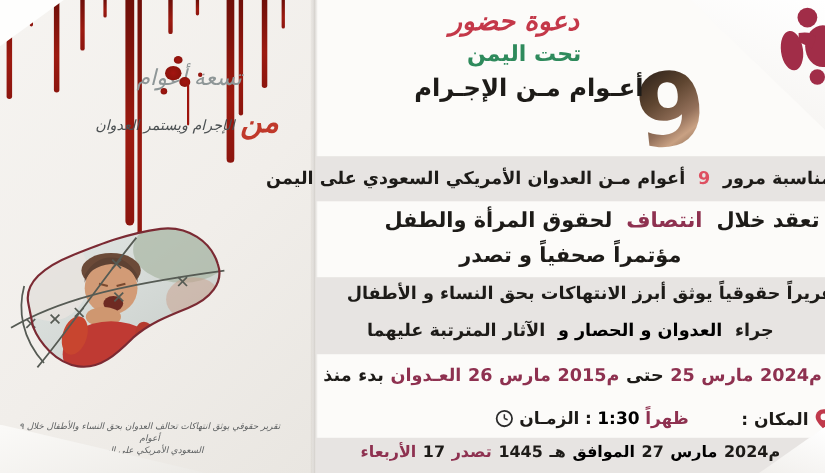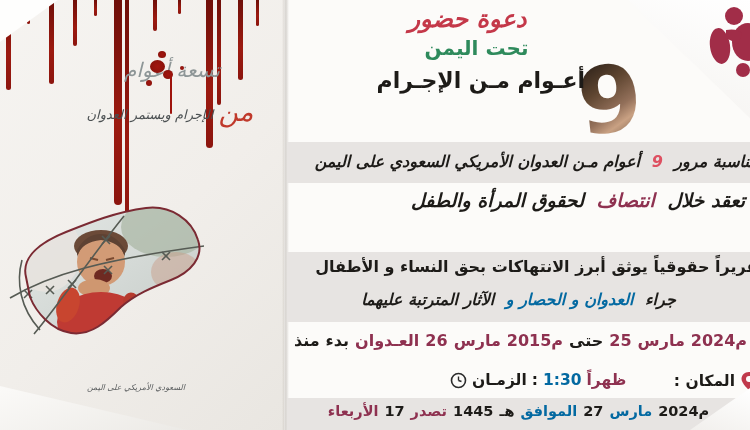--- a/index.html
+++ b/index.html
@@ -5,34 +5,34 @@
   html,body{margin:0;padding:0;background:#888;}
   #app{
     position:relative;width:750px;height:430px;overflow:hidden;
     background:#fcfbf9;font-family:"DejaVu Sans",sans-serif;
     -webkit-font-smoothing:antialiased;
   }
   .abs{position:absolute;}
   .b{font-weight:bold;}
   .ink{color:#1d1b18;}
   .maroon{color:#8e3150;}
-  .green{color:#0369a1;}
+  .green{color:#000000;}
   .nine-red{color:#de5061;}
 
   
   .poster{left:0;top:0;width:284px;height:430px;
     background:linear-gradient(135deg,#f6f4f1 0%,#f1eeea 55%,#e9e6e1 100%);}
   .divider{left:282px;top:0;width:7px;height:430px;
     background:linear-gradient(90deg,rgba(120,110,100,0) 0%,rgba(120,110,100,.28) 55%,rgba(120,110,100,0) 100%);}
   .drip{top:0;background:linear-gradient(180deg,#6f0f09,#9c1a10 60%,#8c150e);border-radius:0 0 4px 4px;}
   .splat{background:radial-gradient(circle,#a31510 0%,#8c130c 70%);border-radius:50%;}
   .slogan-l1{left:116px;top:58px;width:112px;text-align:center;
     font-style:italic;font-size:20px;color:#8e9697;letter-spacing:-1px;}
   .slogan-l2{left:70px;top:96px;width:200px;direction:rtl;text-align:center;white-space:nowrap;}
-  .slogan-min{font-size:27px;color:#c0392b;font-style:italic;font-weight:normal;vertical-align:-2px;}
+  .slogan-min{font-size:27px;color:#c0392b;font-style:italic;font-weight:bold;vertical-align:-2px;}
   .slogan-rest{font-size:13px;color:#4b5052;font-style:italic;letter-spacing:-0.5px;}
   .caption{left:10px;top:382px;width:252px;text-align:center;font-size:8px;
     line-height:11px;color:#5c5f60;font-style:italic;}
   .fold{background:#fefefd;filter:drop-shadow(1px 2px 2px rgba(90,80,70,.45));}
   .fold-tl{left:0;top:0;width:58px;height:42px;clip-path:polygon(0 0,100% 0,0 100%);}
   .fold-bl{left:0;top:386px;width:188px;height:44px;clip-path:polygon(0 0,100% 100%,0 100%);
     background:linear-gradient(160deg,#fbfaf8,#eceae6);}
   .fold-tr{left:628px;top:0;width:122px;height:118px;clip-path:polygon(0 0,100% 0,100% 100%);
     background:linear-gradient(200deg,#ffffff,#f4f2ef);}
   .fold-br{left:690px;top:388px;width:60px;height:42px;clip-path:polygon(0 100%,100% 0,100% 100%);
@@ -47,21 +47,21 @@
     font-weight:bold;color:#1d1b18;font-size:22px;line-height:33px;white-space:nowrap;}
   .nine{left:578px;top:50px;width:80px;height:100px;font-size:92px;font-weight:bold;
     line-height:100px;transform:rotate(-6deg);
     background:linear-gradient(150deg,#1f1713 5%,#5e4530 35%,#93705a 55%,#c9a183 66%,#402d1f 92%);
     -webkit-background-clip:text;background-clip:text;color:transparent;}
   .strip{left:287px;width:463px;background:#e7e4e2;}
   .strip1{top:142px;height:41px;}
   .strip2{top:252px;height:70px;}
   .strip3{top:398px;height:32px;}
   .strip1-text{right:-16px;top:152px;direction:rtl;white-space:nowrap;font-size:16px;}
-  .seg{margin:0 3px;font-style:italic;}
+  .seg{margin:0 3px;}
   .taqqad{right:2px;top:189px;direction:rtl;white-space:nowrap;font-size:19px;}
   .mutamar{left:287px;top:221px;width:463px;text-align:center;font-size:19px;direction:rtl;}
   .report1{right:-14px;top:257px;direction:rtl;white-space:nowrap;font-size:16px;}
   .report2{left:287px;top:290px;width:463px;text-align:center;direction:rtl;font-size:16px;white-space:nowrap;}
   .mundhu{left:287px;top:331px;width:467px;display:flex;justify-content:center;gap:6px;
     font-size:16px;font-weight:bold;white-space:nowrap;}
   .time-row{top:371px;display:flex;align-items:center;gap:5px;font-size:15.5px;font-weight:bold;white-space:nowrap;}
   .time-group{left:450px;}
   .loc-group{right:-8px;direction:rtl;}
   .strip3-text{left:287px;top:403px;width:463px;display:flex;justify-content:center;gap:6px;
@@ -148,20 +148,21 @@
         <line x1="96" y1="34" x2="104" y2="42"></line>
           <line x1="104" y1="34" x2="96" y2="42"></line>
         <line x1="18" y1="88" x2="26" y2="96"></line>
           <line x1="26" y1="88" x2="18" y2="96"></line>
       </g>
 
       <path d="M20,75 C15,55 35,40 60,30 C85,20 110,10 140,6 C165,3 186,18 192,38 C198,55 185,70 165,78 C145,86 130,92 115,105 C100,120 85,134 65,131 C45,128 30,110 24,95 Z" fill="none" stroke="#7b2a33" stroke-width="2"></path>
     </svg>
 
     <div class="abs caption">
+      <div>تقرير حقوقي يوثق انتهاكات تحالف العدوان بحق النساء والأطفال خلال ٩ أعوام</div>
       <div>السعودي الأمريكي على اليمن</div>
     </div>
 
     <div class="abs fold fold-tl"></div>
     <div class="abs fold fold-bl"></div>
   </div>
 
   <div class="abs divider"></div>
 
   <div class="abs strip strip1"></div>
@@ -179,20 +180,21 @@
     <span class="seg">بمناسبة مرور</span>
     <span class="seg nine-red">9</span>
     <span class="seg">أعوام مـن العدوان الأمريكي السعودي على اليمن</span>
   </div>
 
   <div class="abs taqqad b ink">
     <span class="seg">تعقد خلال</span>
     <span class="seg maroon">انتصاف</span>
     <span class="seg">لحقوق المرأة والطفل</span>
   </div>
+  <div class="abs mutamar b ink">مؤتمراً صحفياً و تصدر</div>
 
   <div class="abs report1 b ink">تقريراً حقوقياً يوثق أبرز الانتهاكات بحق النساء و الأطفال</div>
   <div class="abs report2 b ink">
     <span class="seg">جراء</span>
     <span class="seg green">العدوان و الحصار و</span>
     <span class="seg">الآثار المترتبة عليهما</span>
   </div>
 
   <div class="abs mundhu">
     <span class="ink">منذ</span>

